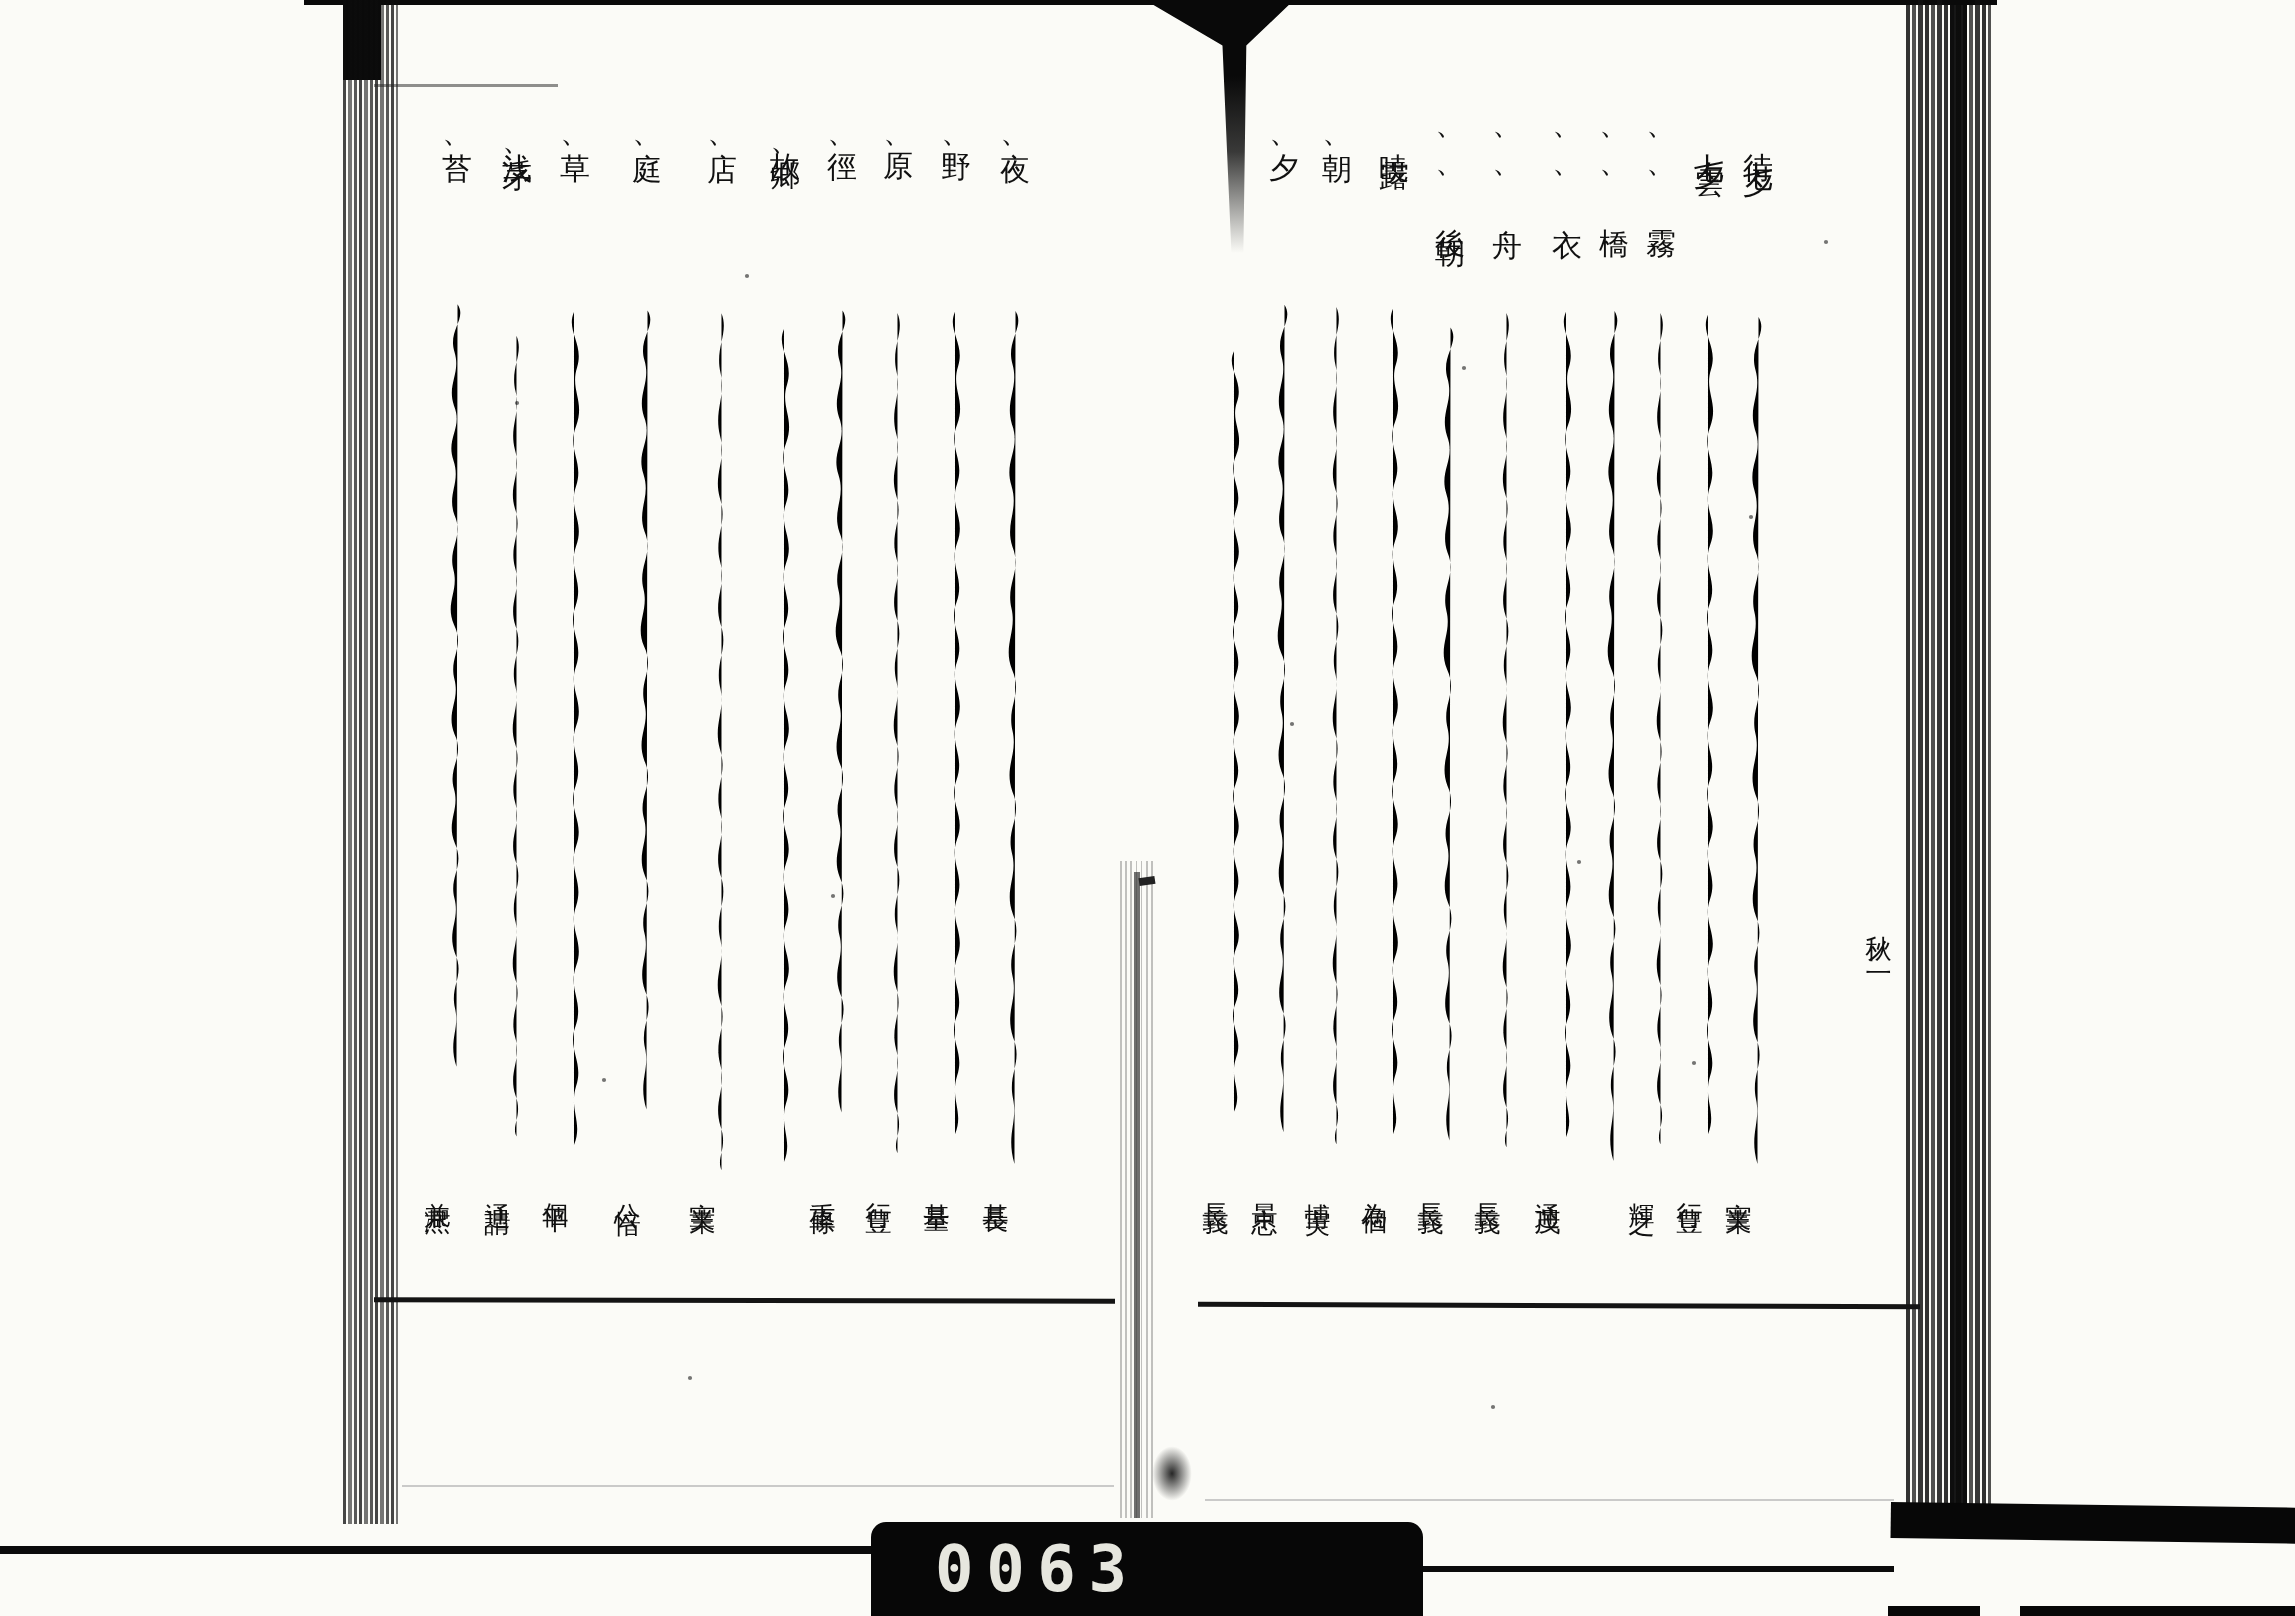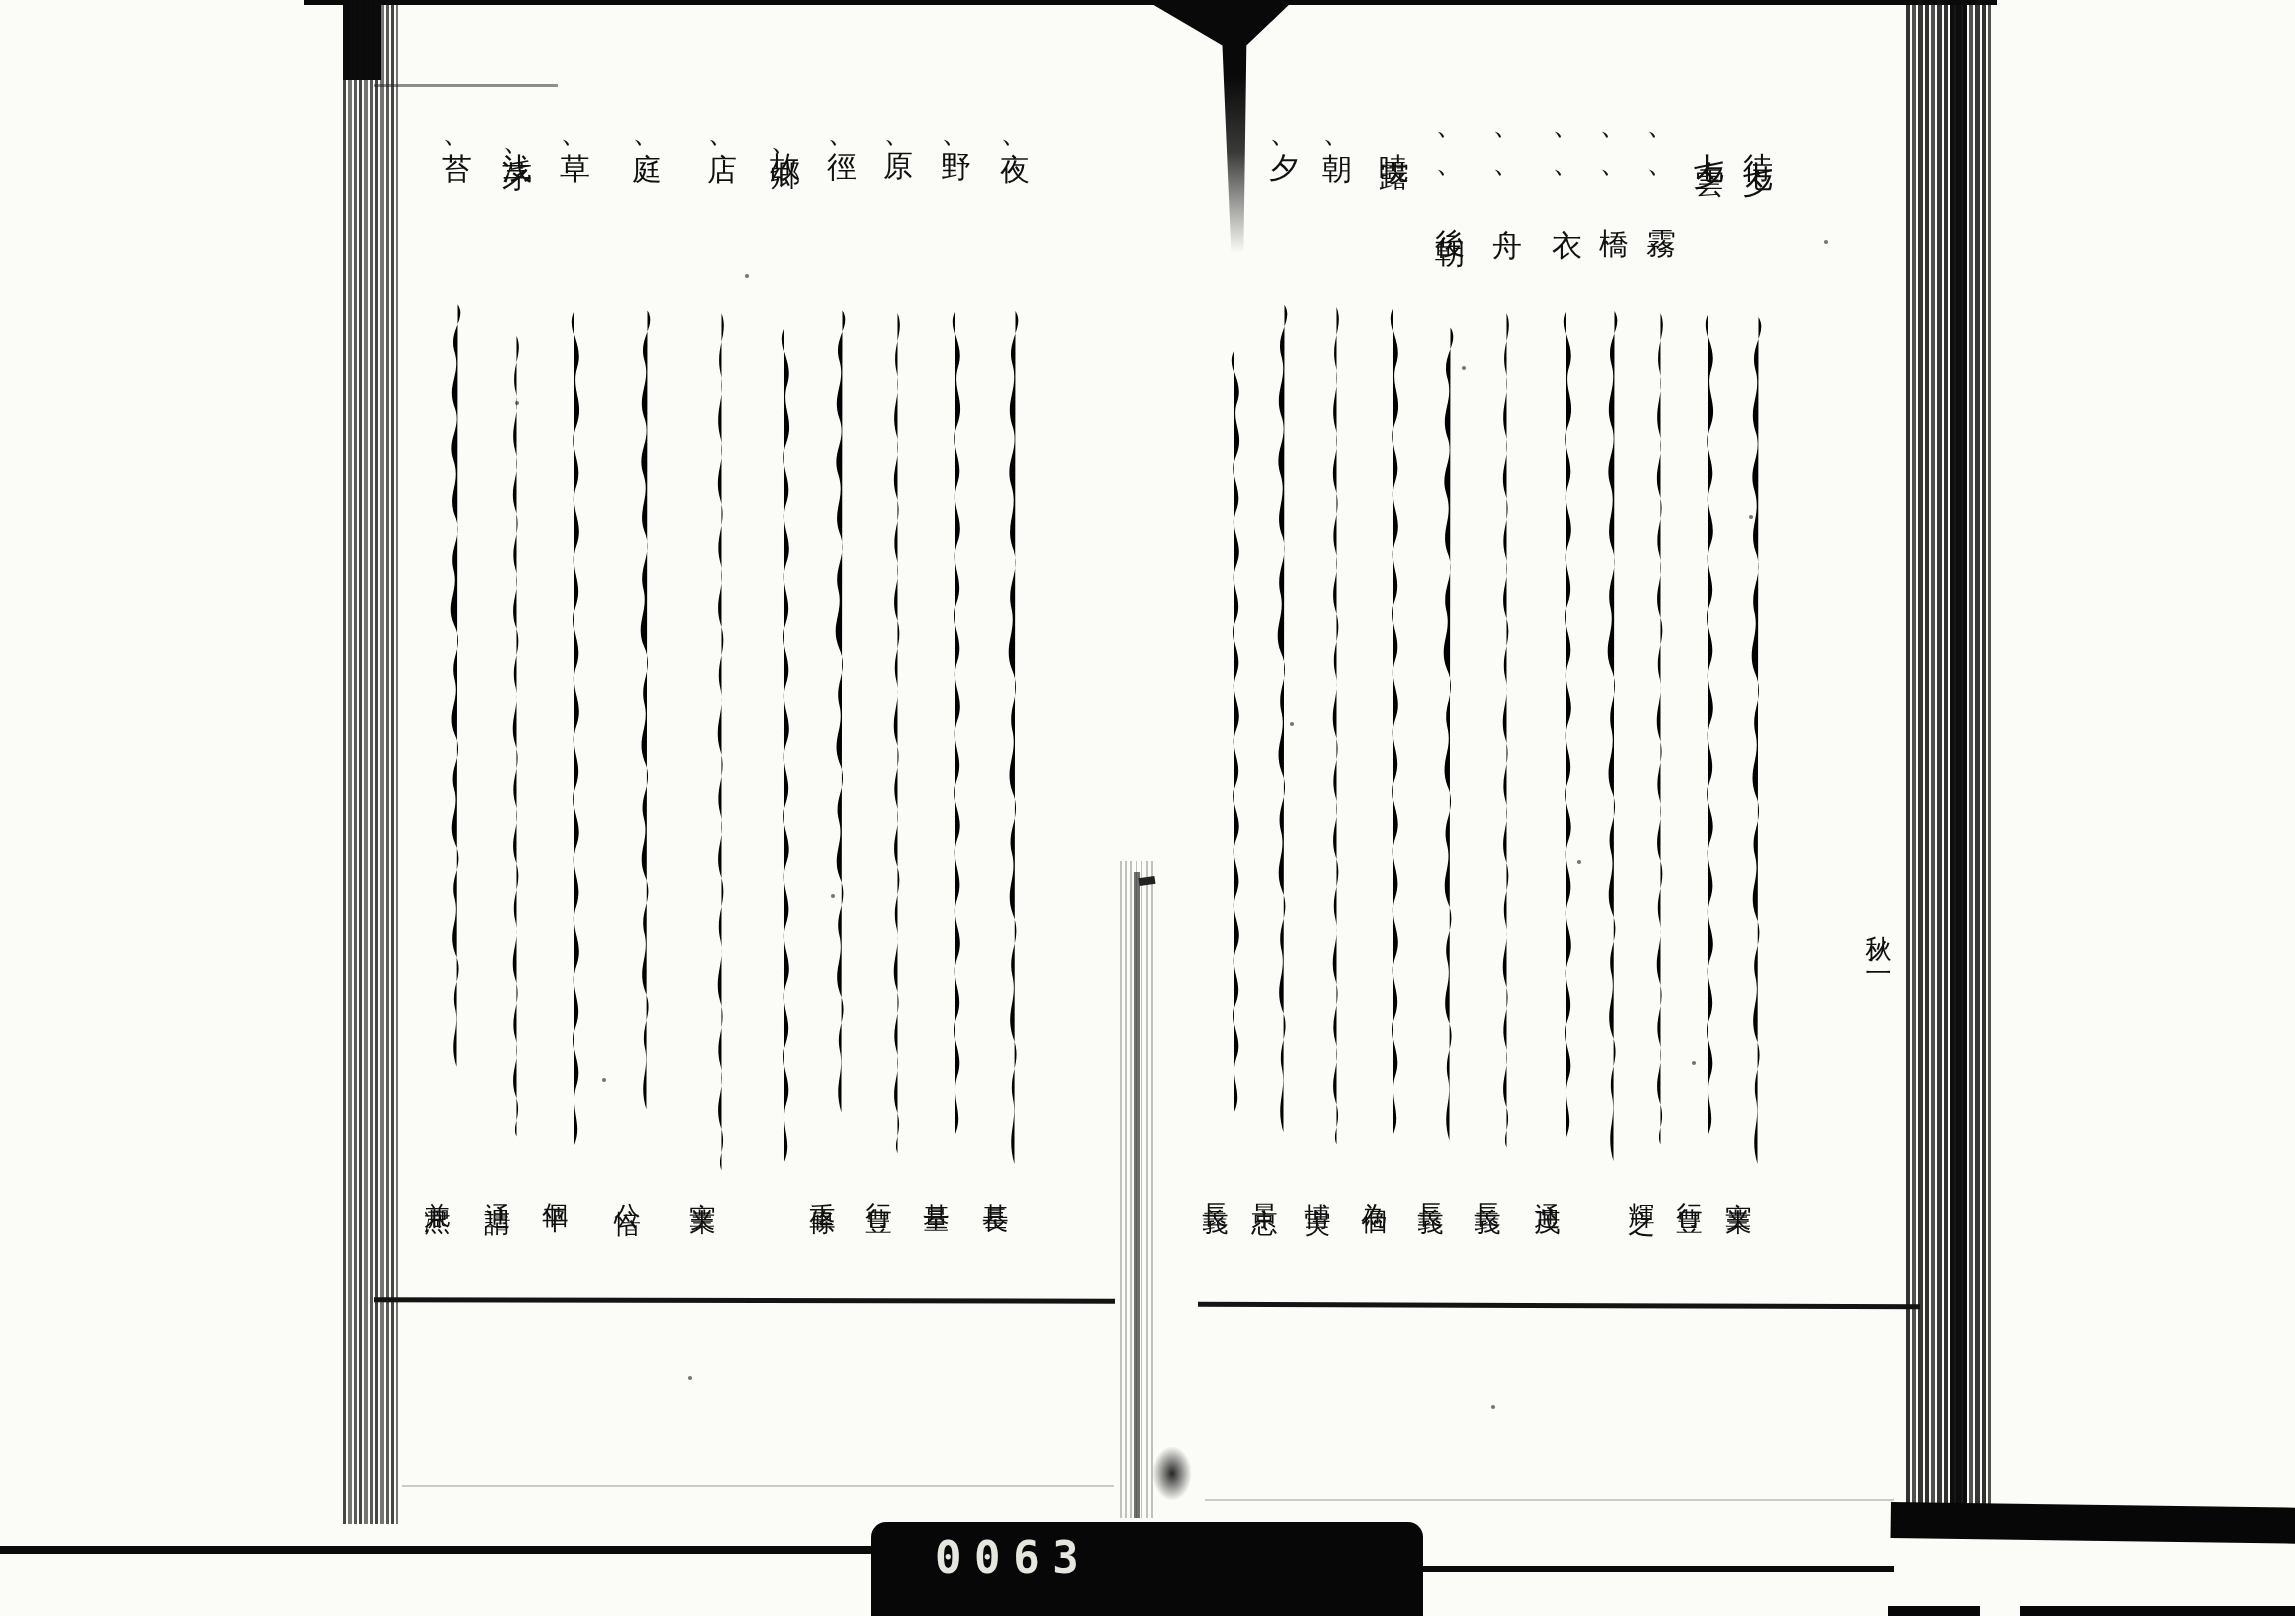--- a/index.html
+++ b/index.html
@@ -78,21 +78,21 @@
     writing-mode:vertical-rl;text-orientation:upright;white-space:nowrap;
     font-size:26.4px;letter-spacing:6.9px;color:#101010;
   }
   .counter{
     position:absolute;left:871px;top:1522px;width:552px;height:95px;
     background:#070707;border-radius:15px 15px 0 0;
   }
   .counter-digits{
     position:absolute;left:64px;top:10.3px;
     font-family:"DejaVu Sans Mono",monospace;font-weight:700;
-    font-size:44px;letter-spacing:12.6px;color:#f2f2ea;opacity:.95;
+    font-size:64px;letter-spacing:12.6px;color:#f2f2ea;opacity:.95;
   }
   .hidden-defs{position:absolute;width:0;height:0;overflow:hidden;}
 </style>
 </head>
 <body>
 
 <div class="scan">
 
   <svg class="hidden-defs" aria-hidden="true">
     <defs>

